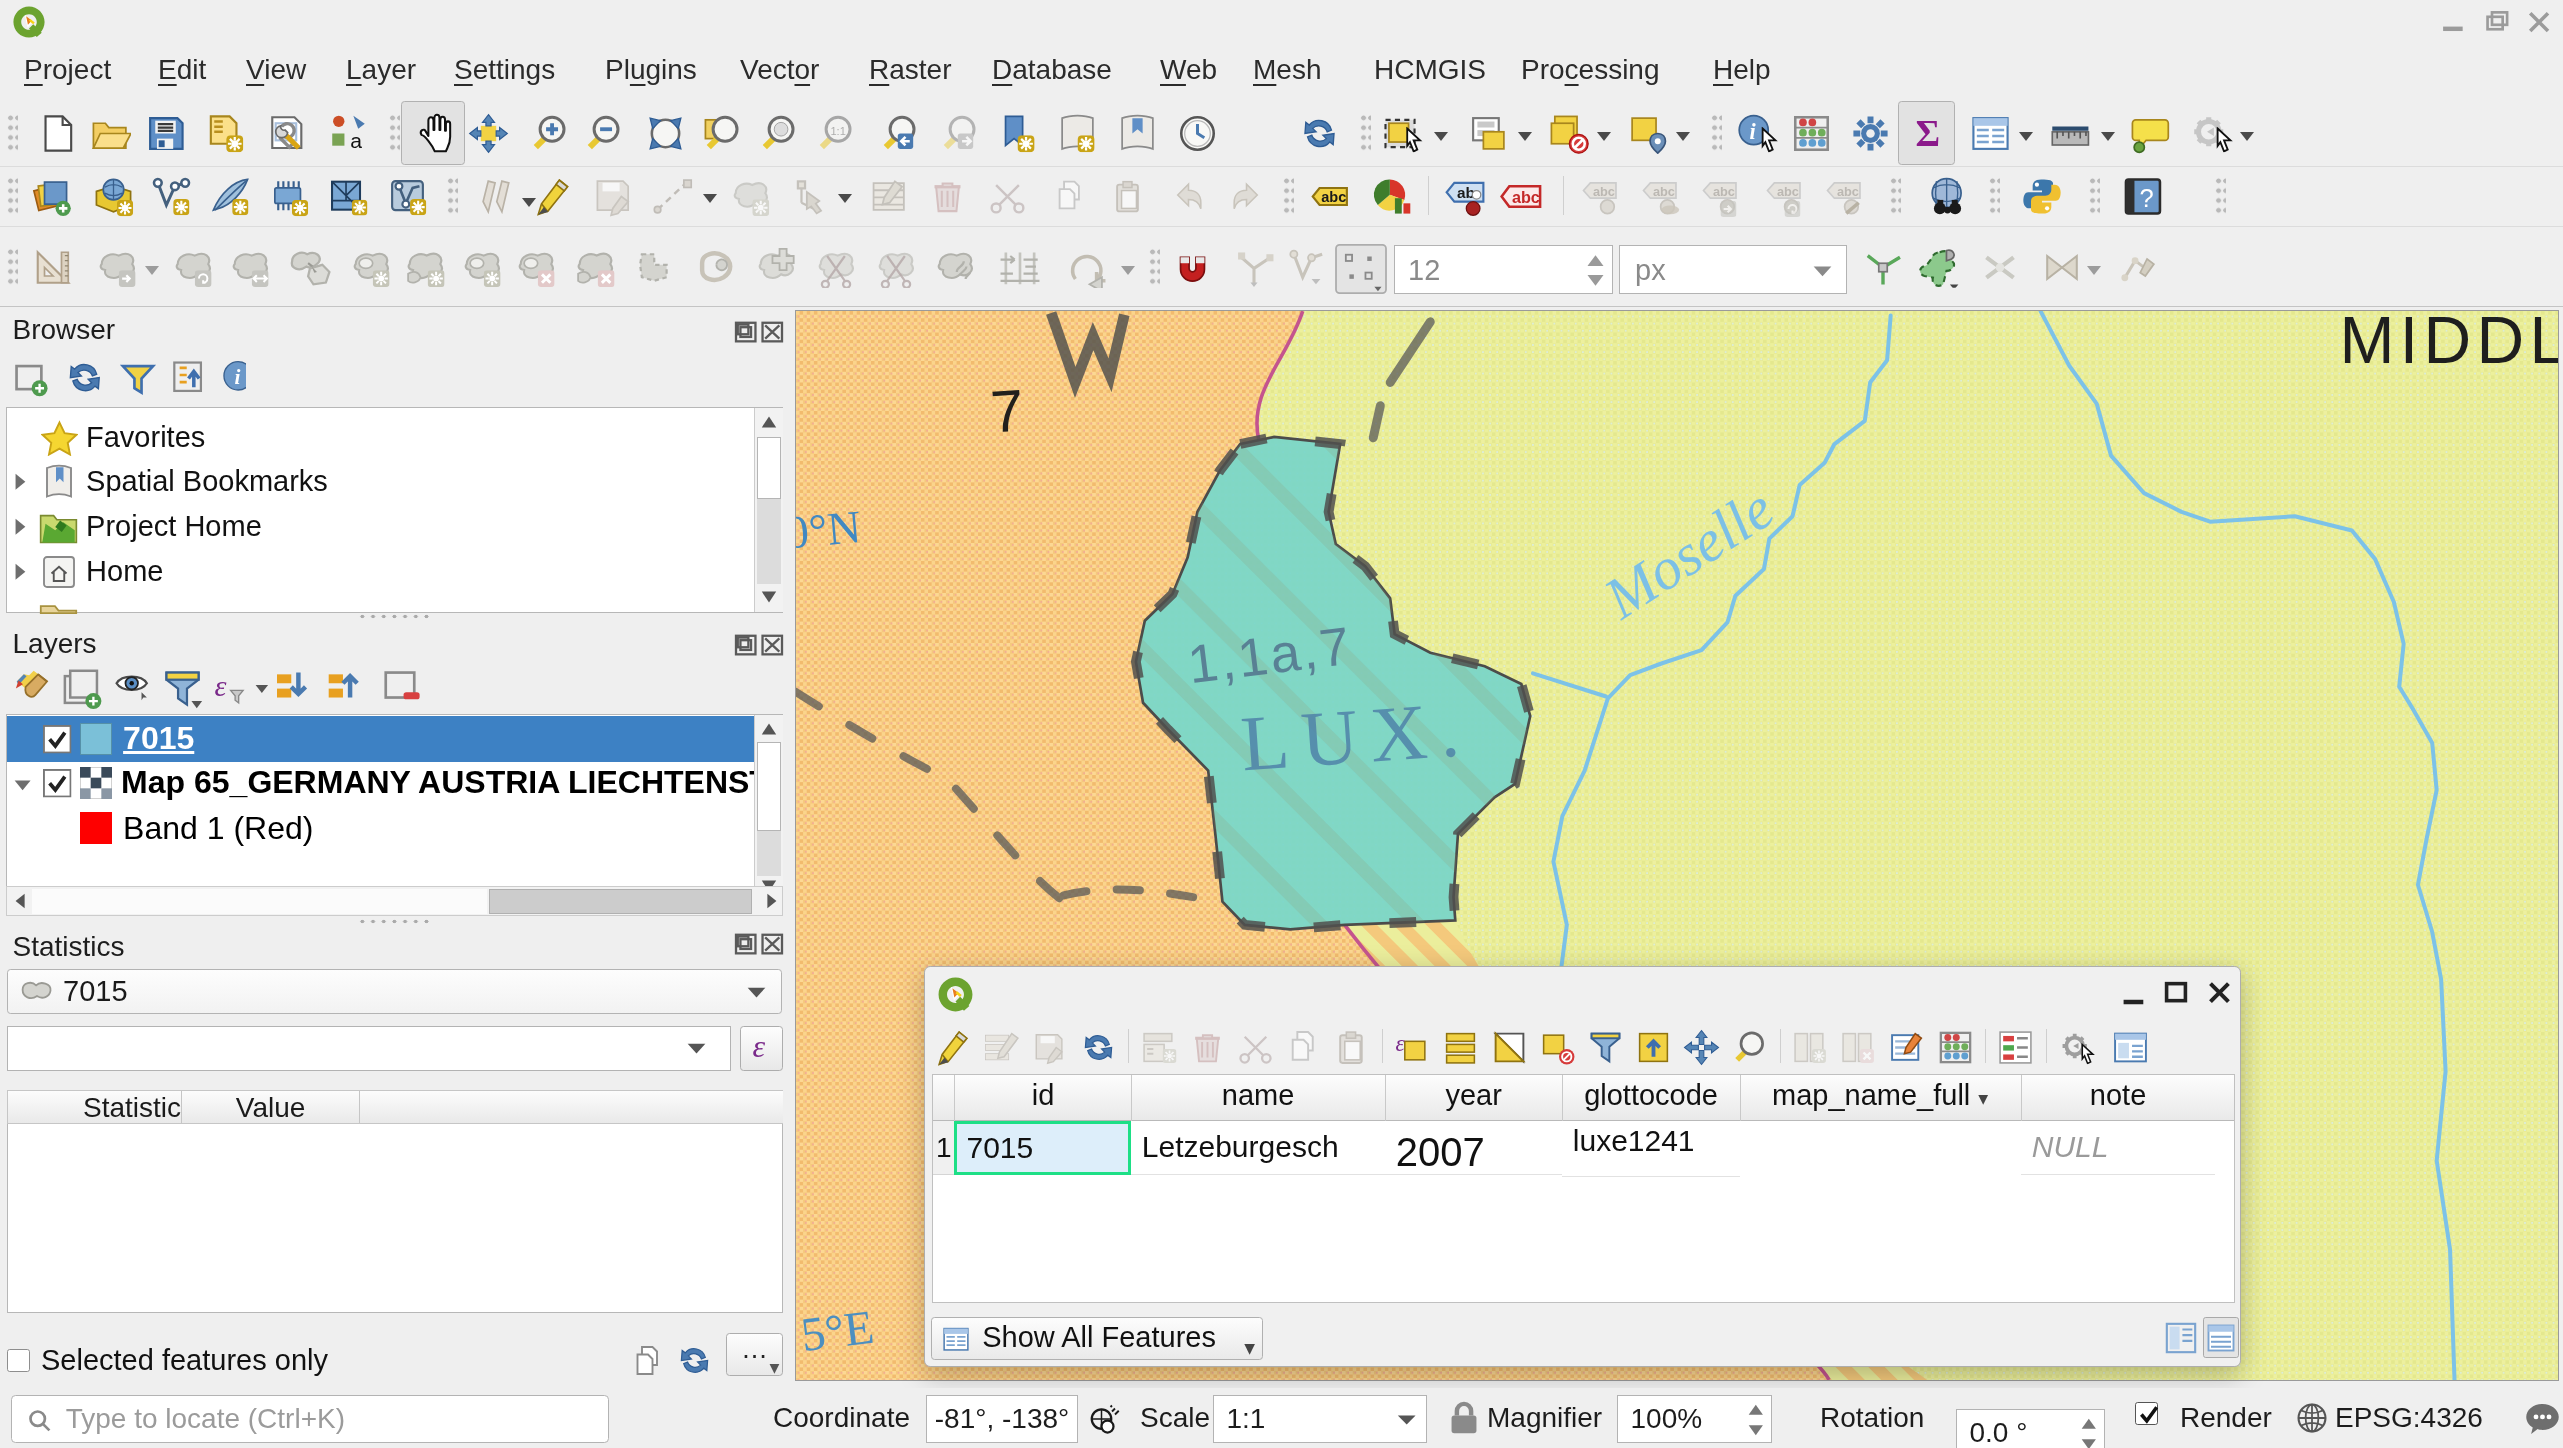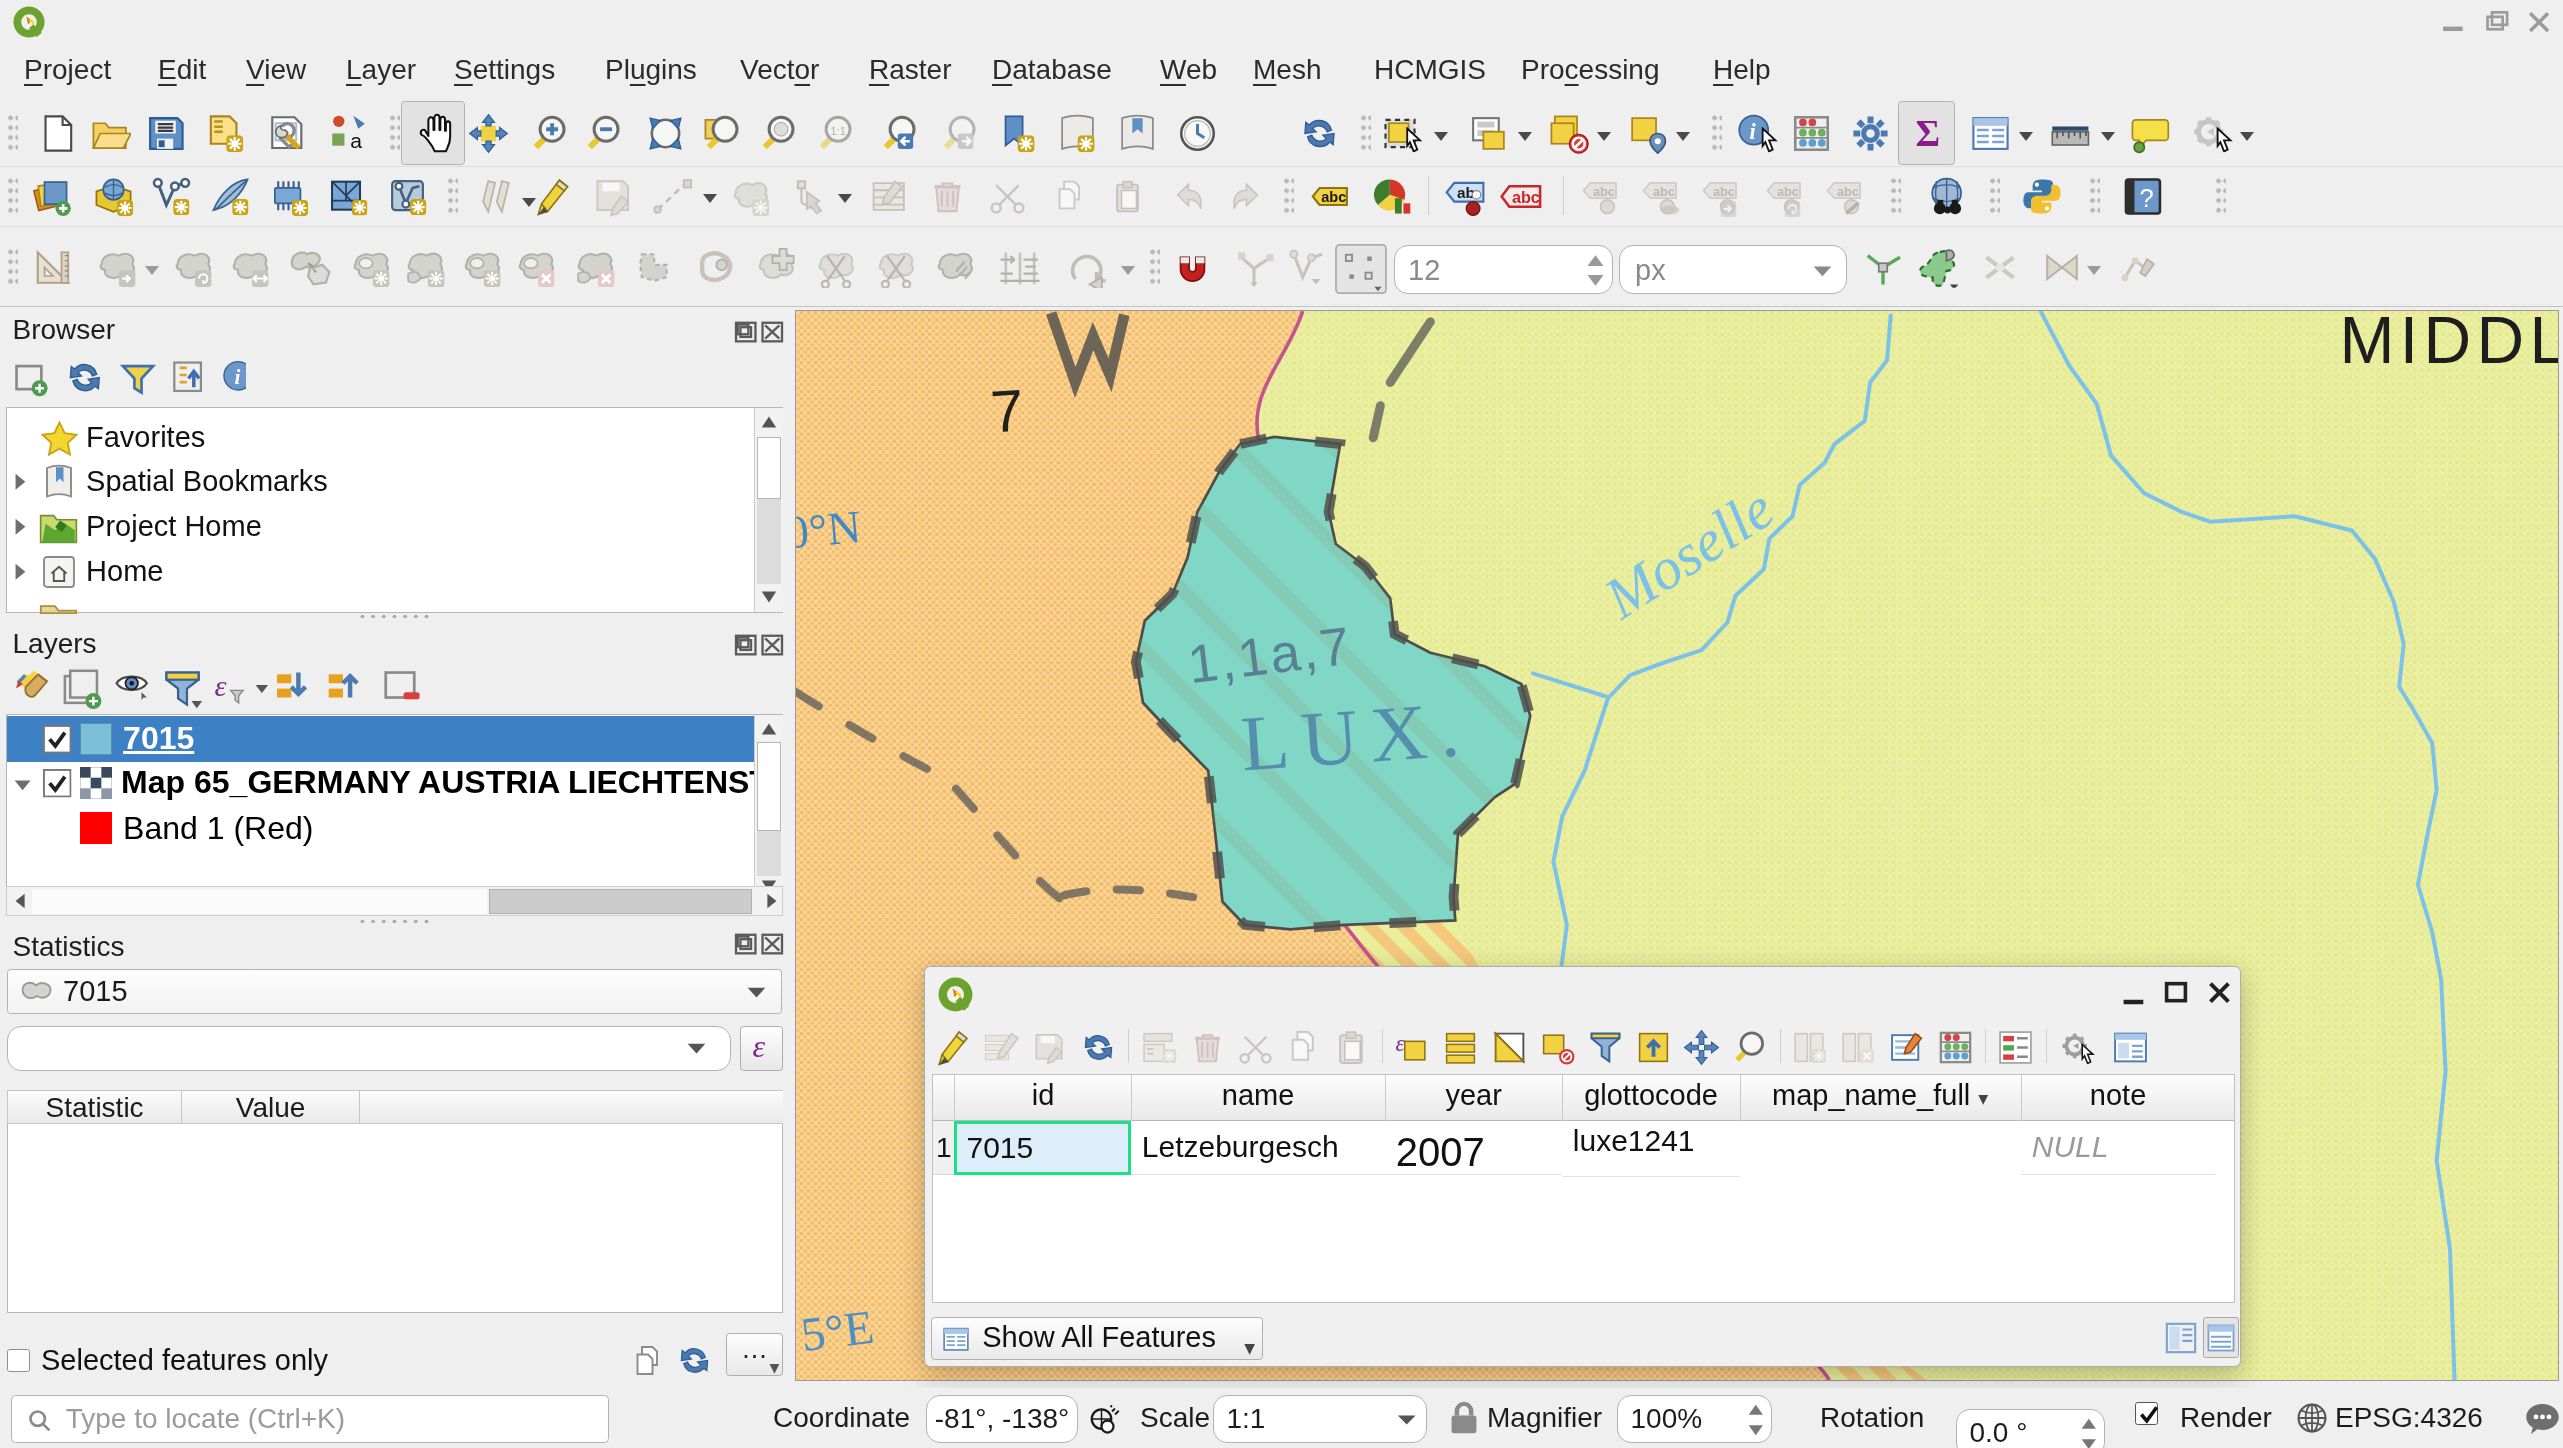--- a/index.html
+++ b/index.html
@@ -16,21 +16,21 @@
 .sep{position:absolute;width:0.9px;height:39px;background:#cfcfcf}
 .dd{position:absolute;width:0;height:0;border-left:7.1px solid transparent;border-right:7.1px solid transparent;border-top:9px solid #4a4a4a}
 .i{position:absolute}
 #dock{position:absolute;left:0;top:307px;width:789px;height:1081px;background:#efefef}
 .ptitle{font-size:28px;color:#1d1d1d}
 .white{background:#fff;border:0.9px solid #b7b7b7}
 .treetxt{font-size:29px;color:#111}
 #map{position:absolute;left:795px;top:310px;width:1764px;height:1071px;border:0.9px solid #9a9a9a;background:#e9eda0}
 #attrwin{position:absolute;left:924px;top:966px;width:1317px;height:401px;background:#f0f0f0;border:0.9px solid #adadad;border-radius:6.2px;box-shadow:0 7.1px 27px rgba(0,0,0,.25)}
 #statusbar{position:absolute;left:0;top:1388px;width:2563px;height:61px;background:#efefef;font-size:28px;color:#1c1c1c}
-.inp{position:absolute;background:#fff;border:0.9px solid #b3b3b3;border-radius:14px;font-size:28px;color:#1c1c1c}
+.inp{position:absolute;background:#fff;border:0.9px solid #b3b3b3;border-radius:0;font-size:28px;color:#1c1c1c}
 .ck{position:absolute;width:23px;height:23px;background:#fff;border:1.8px solid #8e8e8e;border-radius:2.7px}
 </style>
 </head>
 <body>
 <div id="titlebar">
  <svg class="abs" style="left:11.6px;top:4.5px" width="34" height="34" viewBox="0 0 48 48">
   <path fill-rule="evenodd" d="M24 2 C36 2 46 12 46 24 C46 36 36 46 24 46 C12 46 2 36 2 24 C2 12 12 2 24 2 Z M24 13 C18 13 13 18 13 24 C13 30 18 35 24 35 C30 35 35 30 35 24 C35 18 30 13 24 13Z" fill="#6ca32f"></path>
   <path d="M30 27 l12 12 -7 6 -11-12z" fill="#6ca32f"></path>
   <path d="M18 14 l12 9 -8 9 z" fill="#fff"></path>
   <path d="M20 16 l8 6 -5.5 6z" fill="#e87d1e"></path>
@@ -1074,21 +1074,21 @@
       </svg>
  </div>
  <div class="inp abs" style="left:7.1px;top:719px;width:724px;height:45px"></div>
  <svg class="abs" style="left:685px;top:733px" width="23" height="18" viewBox="0 0 26 20">
       <path d="M3 4 l10 11 10-11z" fill="#555"></path>
     </svg>
  <div class="abs" style="left:740px;top:719px;width:43px;height:45px;background:linear-gradient(#fdfdfd,#e8e8e8);border:0.9px solid #adadad;border-radius:3.6px">
   <div class="abs" style="left:11.6px;top:0.9px;font-size:32px;color:#7a2a8a;font-family:'Liberation Serif',serif;font-style:italic">ε</div>
  </div>
  <div class="abs" style="left:7.1px;top:783px;width:776px;height:34px;background:#efefef">
-  <div class="abs" style="left:0;top:0;width:175px;height:34px;background:linear-gradient(#fcfcfc,#e9e9e9);border:0.9px solid #c6c6c6;font-size:28px;color:#1a1a1a;text-align:center;padding-top:0.9px">Statistic</div>
+  <div class="abs" style="left:0;top:0;width:175px;height:34px;background:linear-gradient(#fcfcfc,#e9e9e9);border:0.9px solid #c6c6c6;font-size:28px;color:#1a1a1a;text-align:right;padding-top:0.9px">Statistic</div>
   <div class="abs" style="left:175px;top:0;width:178px;height:34px;background:linear-gradient(#fcfcfc,#e9e9e9);border:0.9px solid #c6c6c6;border-left:none;font-size:28px;color:#1a1a1a;text-align:center;padding-top:0.9px">Value</div>
   <div class="abs" style="left:353px;top:0;width:423px;height:34px;background:linear-gradient(#fcfcfc,#e9e9e9);border-top:0.9px solid #c6c6c6;border-bottom:0.9px solid #c6c6c6"></div>
  </div>
  <div class="white abs" style="left:7.1px;top:817px;width:776px;height:189px;border-top:none"></div>
  <div class="ck abs" style="left:7.1px;top:1042px"></div>
  <div class="abs" style="left:41px;top:1037px;font-size:29px;color:#111">Selected features only</div>
  <svg class="abs" style="left:630px;top:1037px" width="36" height="36" viewBox="0 0 48 48">
       <g fill="#fff" stroke="#8a8a8a" stroke-width="2.5">
         <path d="M16 4 h14 l6 6 v18 h-20z"></path>
         <path d="M10 14 h14 l6 6 v20 h-20z"></path>

